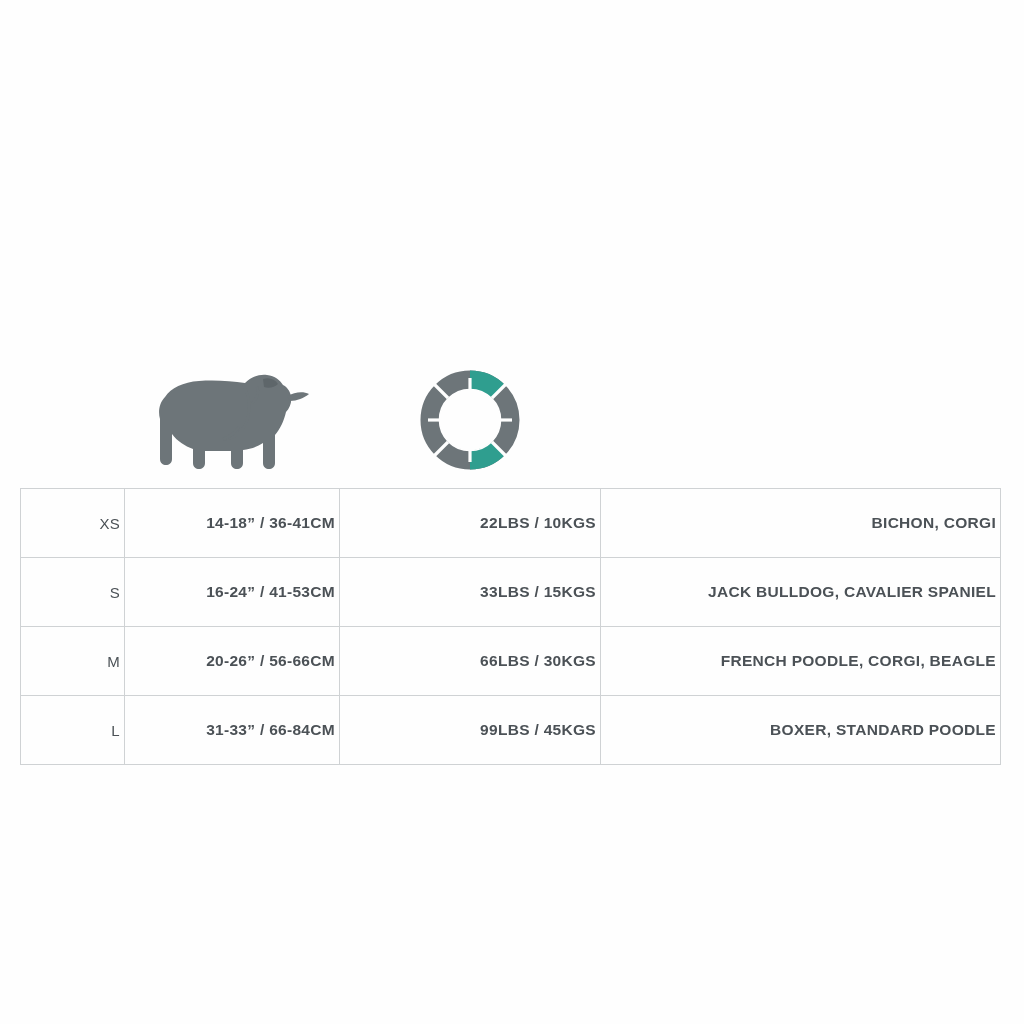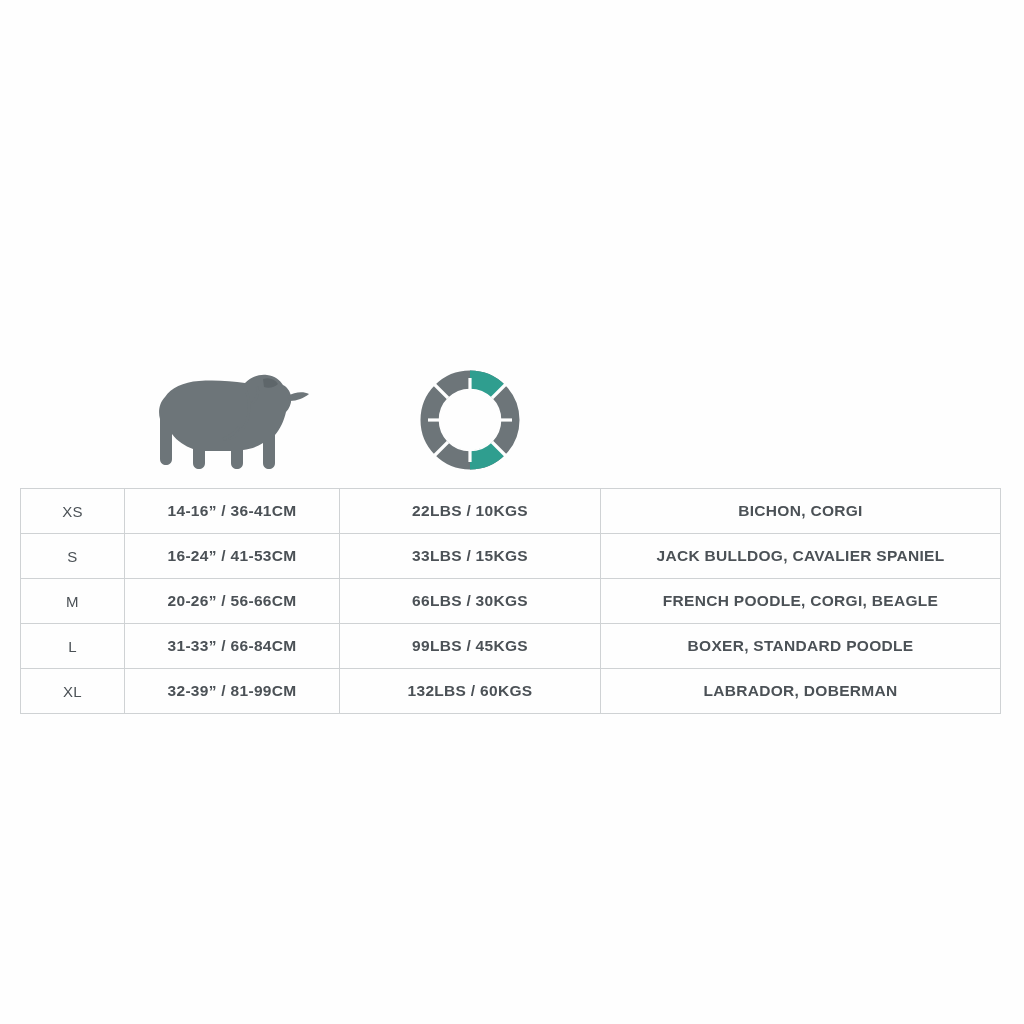--- a/index.html
+++ b/index.html
@@ -52,27 +52,27 @@
     position: absolute;
     left: 20px;
     top: 488px;
     width: 980px;
     border-collapse: collapse;
     table-layout: fixed;
   }
   .size-table td {
     border: 1px solid #cfd2d4;
     height: 36px;
-    text-align: center;
+    text-align: right;
     vertical-align: middle;
     font-size: 15.5px;
     font-weight: bold;
     letter-spacing: 0.3px;
     color: #4b5156;
-    padding: 4px 4px;
+    padding: 16px 4px;
     font-family: "Liberation Sans", sans-serif;
   }
   .col-size   { width: 104px; }
   .col-girth  { width: 215px; }
   .col-weight { width: 261px; }
   .col-breeds { width: 400px; }
 
   .size-table td.cell-size {
     font-weight: normal;
     font-size: 15px;
@@ -147,21 +147,21 @@
   <table class="size-table">
     <colgroup>
       <col class="col-size">
         <col class="col-girth">
         <col class="col-weight">
         <col class="col-breeds">
     </colgroup>
     <tbody>
       <tr>
         <td class="cell-size">XS</td>
-        <td>14-16” / 36-41CM</td>
+        <td>14-18” / 36-41CM</td>
         <td>22LBS / 10KGS</td>
         <td>BICHON, CORGI</td>
       </tr>
       <tr>
         <td class="cell-size">S</td>
         <td>16-24” / 41-53CM</td>
         <td>33LBS / 15KGS</td>
         <td>JACK BULLDOG, CAVALIER SPANIEL</td>
       </tr>
       <tr>
@@ -169,22 +169,16 @@
         <td>20-26” / 56-66CM</td>
         <td>66LBS / 30KGS</td>
         <td>FRENCH POODLE, CORGI, BEAGLE</td>
       </tr>
       <tr>
         <td class="cell-size">L</td>
         <td>31-33” / 66-84CM</td>
         <td>99LBS / 45KGS</td>
         <td>BOXER, STANDARD POODLE</td>
       </tr>
-      <tr>
-        <td class="cell-size">XL</td>
-        <td>32-39” / 81-99CM</td>
-        <td>132LBS / 60KGS</td>
-        <td>LABRADOR, DOBERMAN</td>
-      </tr>
     </tbody>
   </table>
 
 </div>
 
 </body></html>

